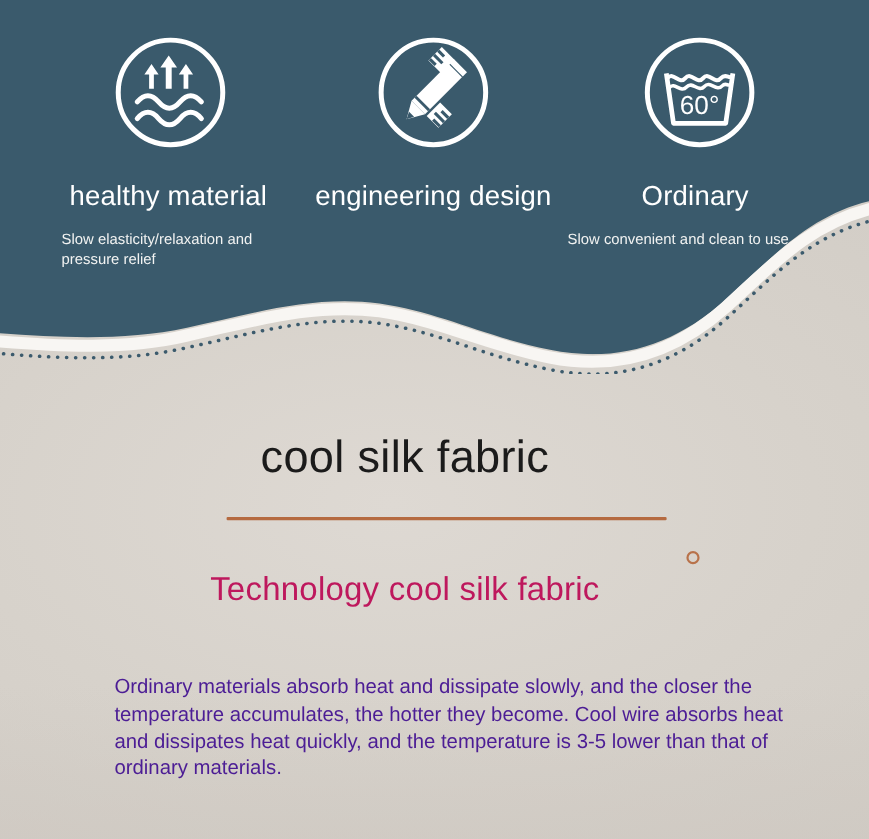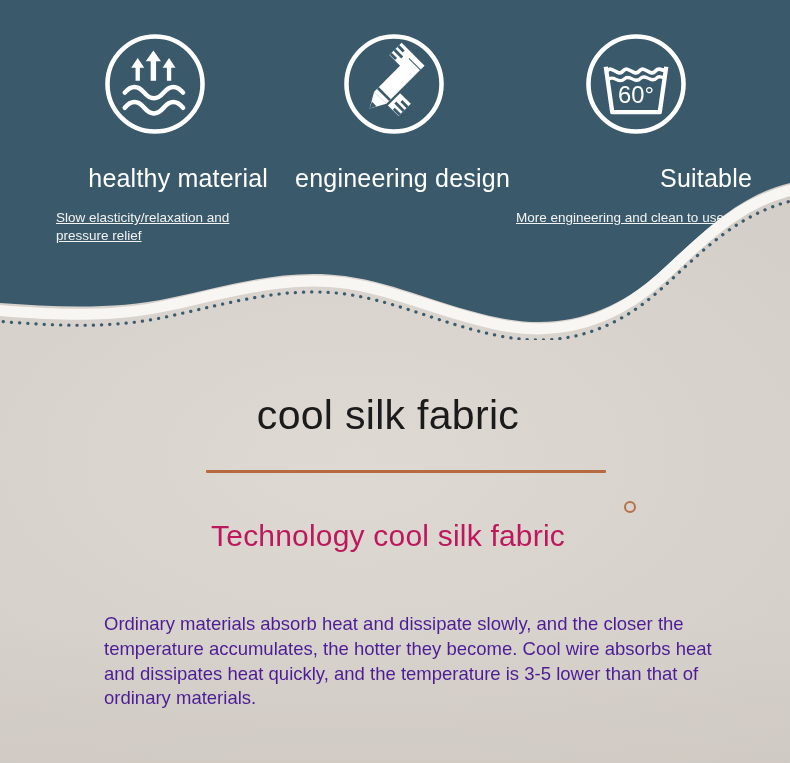--- a/index.html
+++ b/index.html
@@ -85,41 +85,40 @@
     height: 108px;
   }
   .feature-1 .icon-wrap { padding-left: 2px; }
   .feature-2 .icon-wrap { padding-left: 0px; }
   .feature-3 .icon-wrap { padding-left: 4px; text-align: right; }
 
   .feature-title {
     color: #ffffff;
     font-size: 25px;
     font-weight: 400;
-    text-align: right;
+    text-align: center;
     letter-spacing: .2px;
     margin-top: 22px;
     white-space: nowrap;
   }
   .feature-desc {
     color: #f2f3f2;
     font-size: 13.5px;
     line-height: 1.32;
     margin-top: 16px;
-    text-decoration: underline;
   }
   .feature-1 .feature-desc { padding-left: 18px; padding-right: 2px;}
   .feature-2 .feature-desc { padding-left: 24px; }
   .feature-3 .feature-desc { padding-left: 4px; }
 
   
   .lower-content {
     position: absolute;
     left: 0; top: 0;
-    width: 736px; height: 763px; padding-left: 40px;
+    width: 736px; height: 763px;
   }
   .headline {
     position: absolute;
     left: 0; right: 0;
     top: 392px;
     text-align: center;
     color: #1b1b1b;
     font-size: 41px;
     font-weight: 400;
     letter-spacing: .3px;
@@ -264,22 +263,22 @@
             <svg class="icon-circle" viewBox="0 0 100 100">
               <circle cx="50" cy="50" r="44" fill="none" stroke="#ffffff" stroke-width="4.2"></circle>
 
               <path d="M22,34 L28,76 L72,76 L78,34" fill="none" stroke="#ffffff" stroke-width="4" stroke-linejoin="round"></path>
 
               <path d="M23,38 C28,32 33,44 38,38 C43,32 48,44 53,38 C58,32 63,44 68,38 C72,33.5 75,39 77,36.5" fill="none" stroke="#ffffff" stroke-width="3.4" stroke-linecap="round"></path>
               <path d="M24.5,46 C29,40.5 34,51 39,45.5 C44,40 49,50.5 54,45 C59,39.5 64,50 69,44.5 C72,41.4 74,45 75.5,43.5" fill="none" stroke="#ffffff" stroke-width="3" stroke-linecap="round"></path>
               <text x="50" y="68" text-anchor="middle" font-family="Liberation Sans, sans-serif" font-size="22" fill="#ffffff">60°</text>
             </svg>
           </div>
-          <div class="feature-title">Suitable</div>
-          <div class="feature-desc">More engineering and clean to use</div>
+          <div class="feature-title">Ordinary</div>
+          <div class="feature-desc">Slow convenient and clean to use</div>
         </div>
 
       </div>
     </div>
   </div>
 
   <div class="lower-content">
     <div class="headline">cool silk fabric</div>
     <div class="rule"></div>
     <div class="deco-circle"></div>

